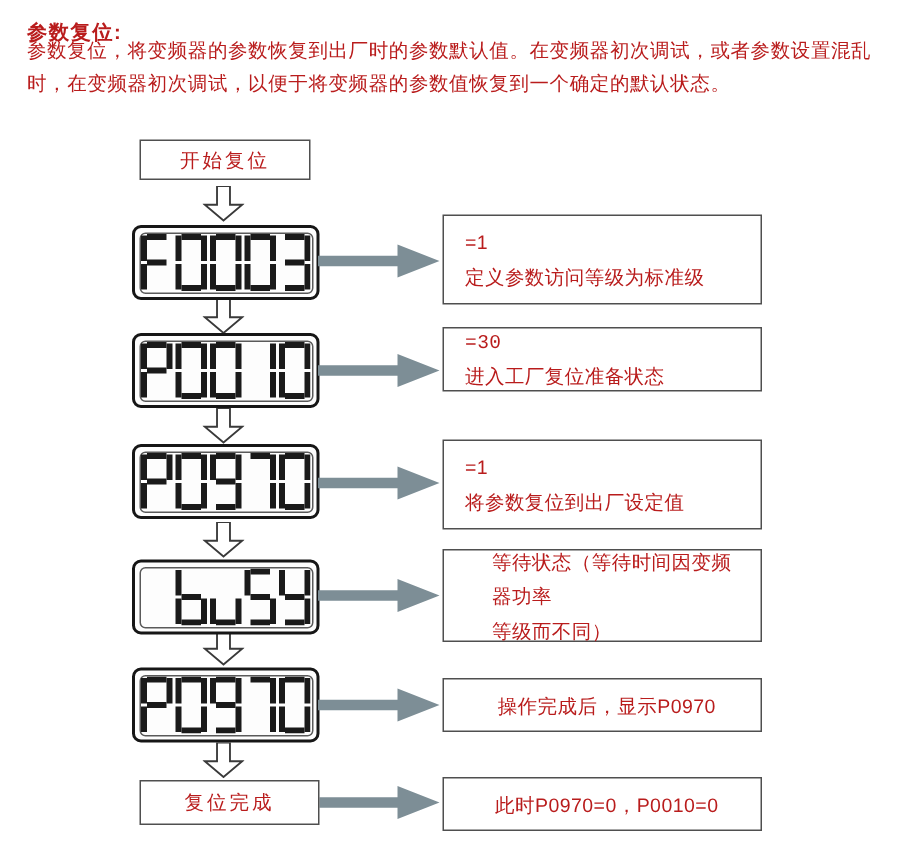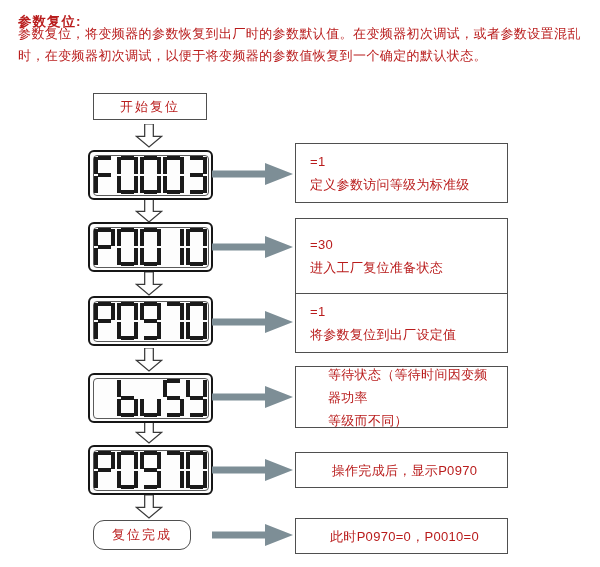--- a/index.html
+++ b/index.html
@@ -10,40 +10,40 @@
   }
   .abs{position:absolute;}
   .doc-title{left:18px;top:13px;font-size:13.5px;font-weight:bold;letter-spacing:1px;}
   .para{left:18px;top:23px;width:566px;font-size:13px;line-height:21.5px;letter-spacing:0.4px;}
   .plain-box{
     border:1.5px solid #4f4f4f;background:#fff;
     display:flex;align-items:center;justify-content:center;
     font-size:13px;letter-spacing:2px;box-sizing:border-box;
   }
   .start-box{left:93px;top:93px;width:114px;height:27px;}
-  .end-box{left:93px;top:520px;width:98px;height:30px;border-radius:11px;}
+  .end-box{left:93px;top:520px;width:120px;height:30px;}
   .display{
     left:88px;width:125px;height:50px;background:#fdfdfd;
     border:2.5px solid #161616;border-radius:6px;box-sizing:border-box;
   }
   .display-inner{
     position:absolute;inset:2.5px;border:1px solid #5a5a5a;border-radius:4px;
     display:flex;align-items:center;justify-content:center;
   }
   .d1{top:150px;} .d2{top:222px;} .d3{top:296px;} .d4{top:373px;} .d5{top:445px;}
   .down-arrow{left:135px;width:28px;height:24px;}
   .da1{top:124px;} .da2{top:199px;} .da3{top:272px;} .da4{top:348px;} .da5{top:420px;} .da6{top:495px;}
   .right-arrow{left:212px;width:82px;height:24px;}
   .ra1{top:162px;} .ra2{top:235px;} .ra3{top:310px;} .ra4{top:385px;} .ra5{top:458px;} .ra6{top:523px;}
   .ann-box{
     left:295px;width:213px;border:1.5px solid #4f4f4f;background:#fff;
     box-sizing:border-box;display:flex;flex-direction:column;justify-content:center;
     padding:4px 8px 4px 14px;font-size:13px;line-height:23px;letter-spacing:0.3px;
   }
-  .a1{top:143px;height:60px;} .a2{top:218px;height:76px;} .a3{top:293px;height:60px;}
+  .a1{top:143px;height:60px;} .a2{top:218px;height:43px;font-family:Liberation Mono, monospace;} .a3{top:293px;height:60px;}
   .a4{top:366px;height:62px;padding-left:32px;} .a5{top:452px;height:36px;align-items:center;} .a6{top:518px;height:36px;text-align:center;}
 </style>
 </head>
 <body>
 
 <div id="canvas">
 
   <div class="abs doc-title">参数复位:</div>
   <div class="abs para">
     <div>参数复位，将变频器的参数恢复到出厂时的参数默认值。在变频器初次调试，或者参数设置混乱</div>

